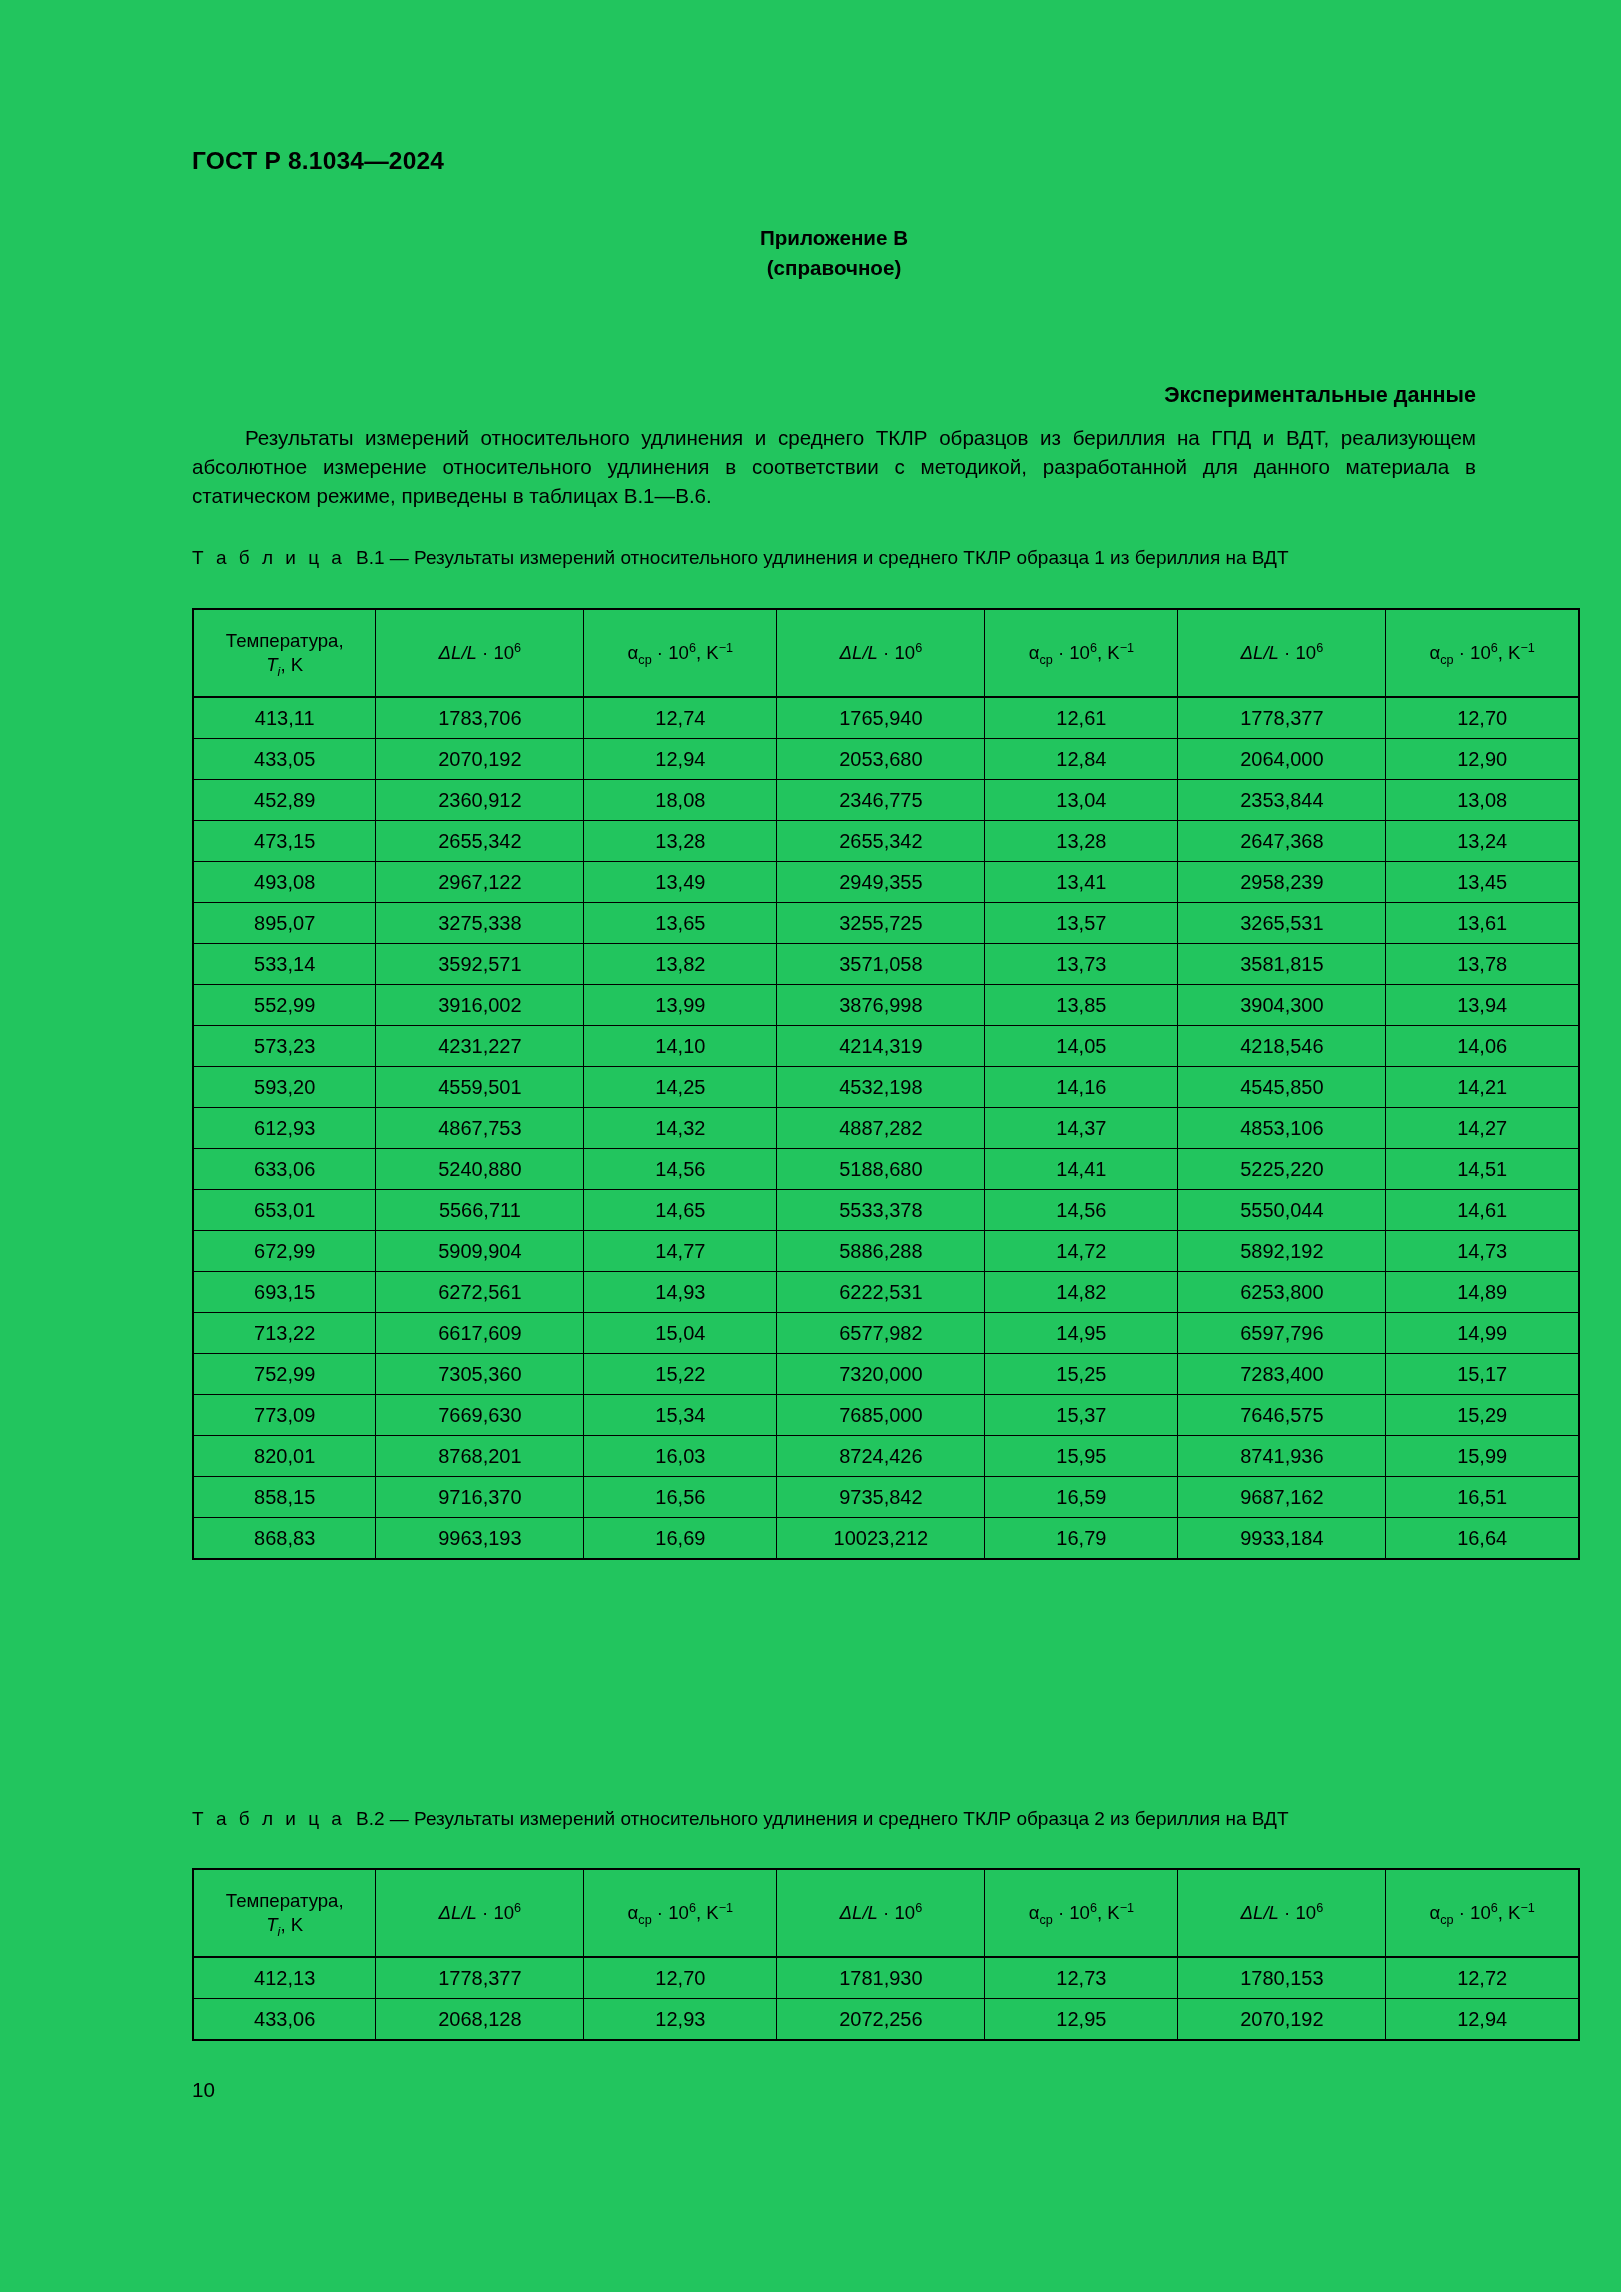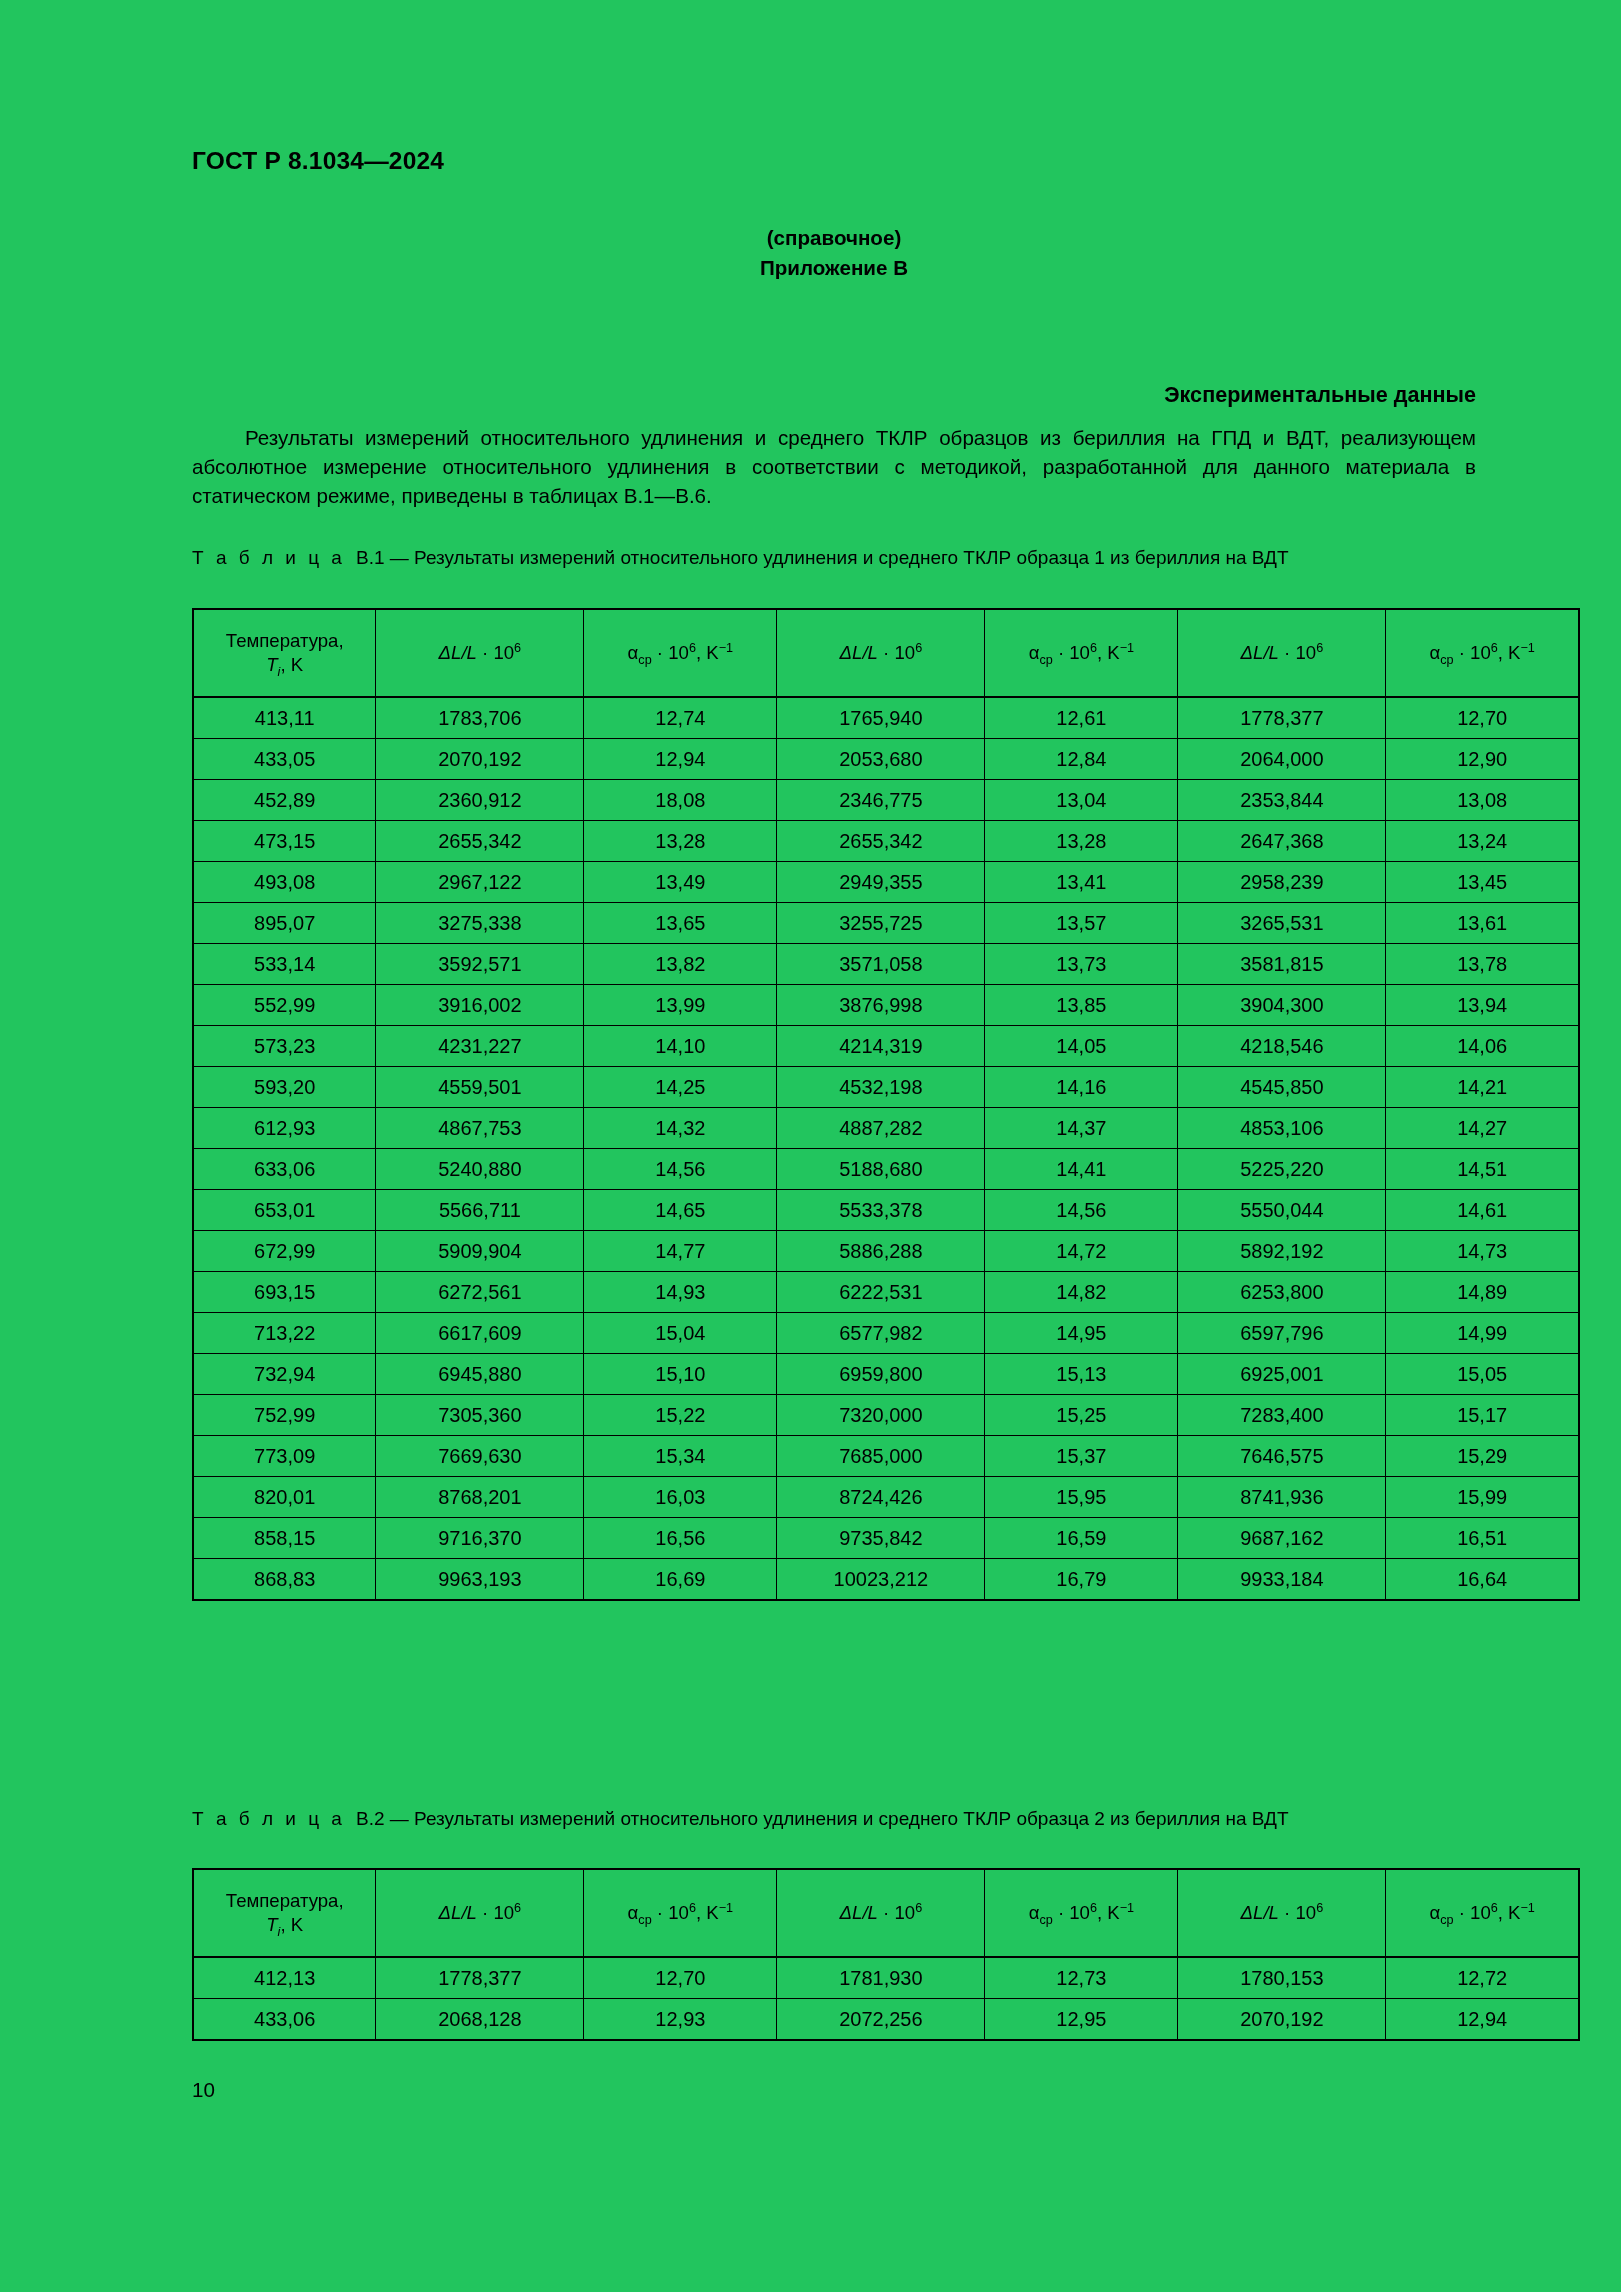--- a/index.html
+++ b/index.html
@@ -126,22 +126,22 @@
 </style>
 </head>
 <body>
 
 <div class="page">
   <div class="content">
 
     <div class="doc-header">ГОСТ Р 8.1034—2024</div>
 
     <div class="appendix-block">
+      <div>Приложение В</div>
       <div>(справочное)</div>
-      <div>Приложение В</div>
     </div>
 
     <div class="section-title">Экспериментальные данные</div>
 
     <div class="intro-par">Результаты измерений относительного удлинения и среднего ТКЛР образцов из бериллия на ГПД и ВДТ, реализующем абсолютное измерение относительного удлинения в соответствии с методикой, разработанной для данного материала в статическом режиме, приведены в таблицах В.1—В.6.</div>
 
     <div class="table-caption cap1">
       <span class="caption-label">Т а б л и ц а</span><span>&nbsp; </span><span class="caption-num">В.1</span><span> </span><span>— Результаты измерений относительного удлинения и среднего ТКЛР образца 1 из бериллия на ВДТ</span>
     </div>
 
@@ -320,29 +320,20 @@
           <tr>
             <td>713,22</td>
             <td>6617,609</td>
             <td>15,04</td>
             <td>6577,982</td>
             <td>14,95</td>
             <td>6597,796</td>
             <td>14,99</td>
           </tr>
           <tr>
-            <td>732,94</td>
-            <td>6945,880</td>
-            <td>15,10</td>
-            <td>6959,800</td>
-            <td>15,13</td>
-            <td>6925,001</td>
-            <td>15,05</td>
-          </tr>
-          <tr>
             <td>752,99</td>
             <td>7305,360</td>
             <td>15,22</td>
             <td>7320,000</td>
             <td>15,25</td>
             <td>7283,400</td>
             <td>15,17</td>
           </tr>
           <tr>
             <td>773,09</td>

